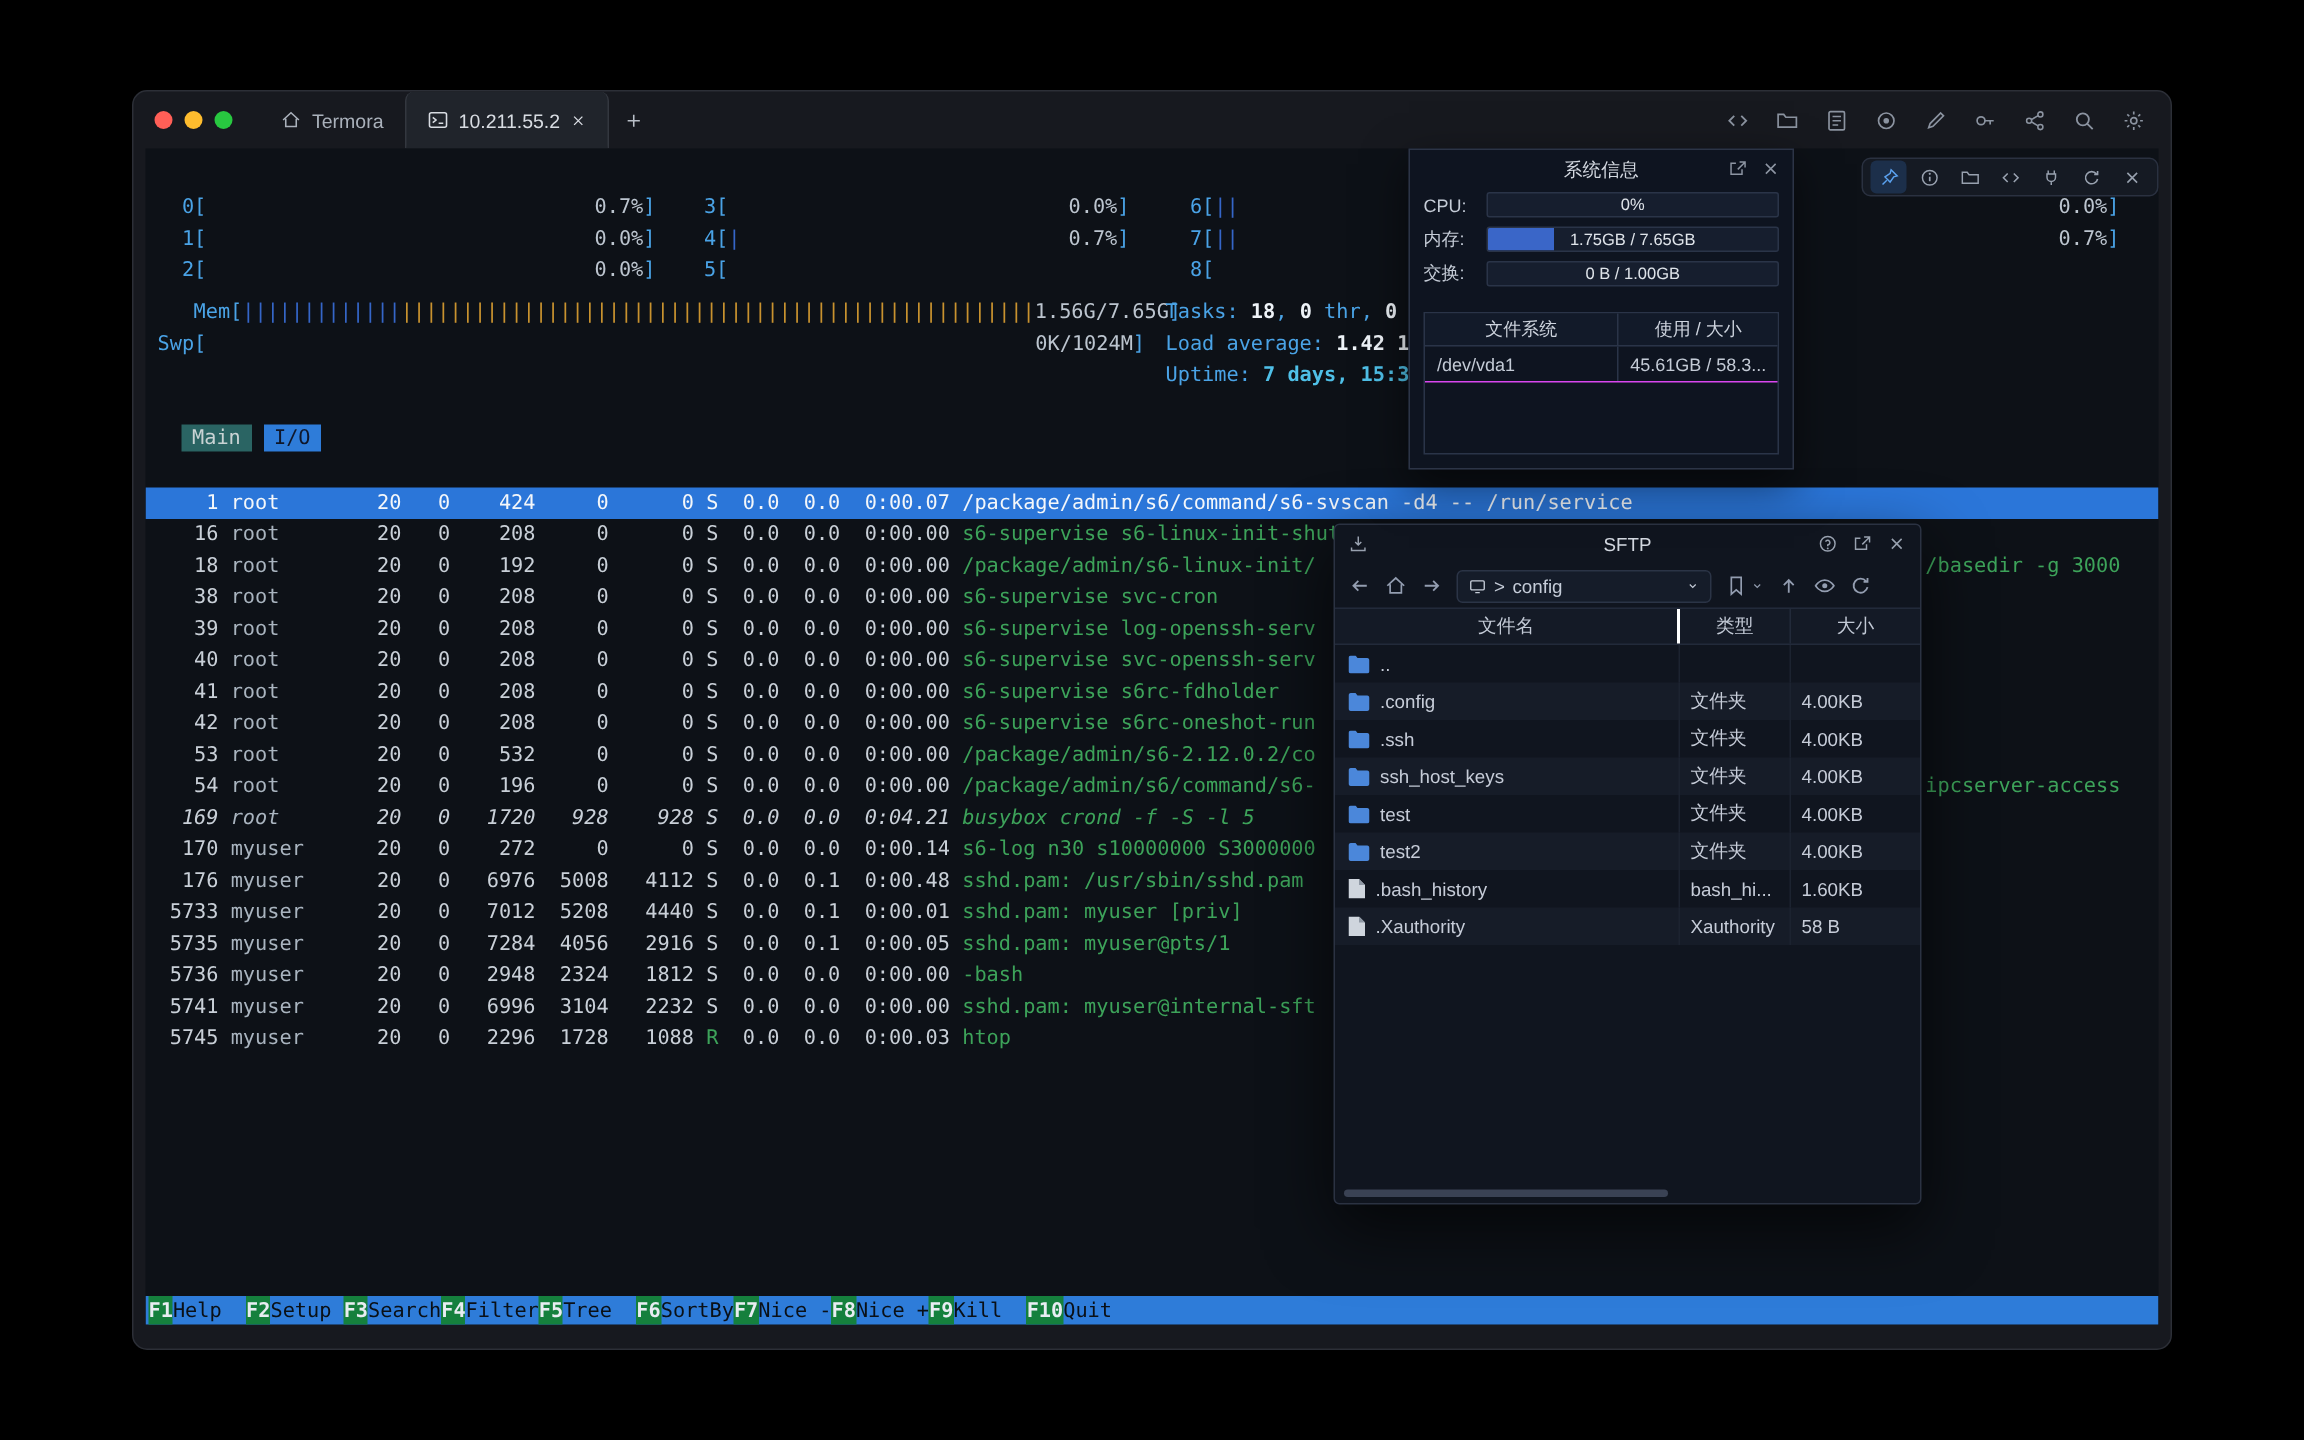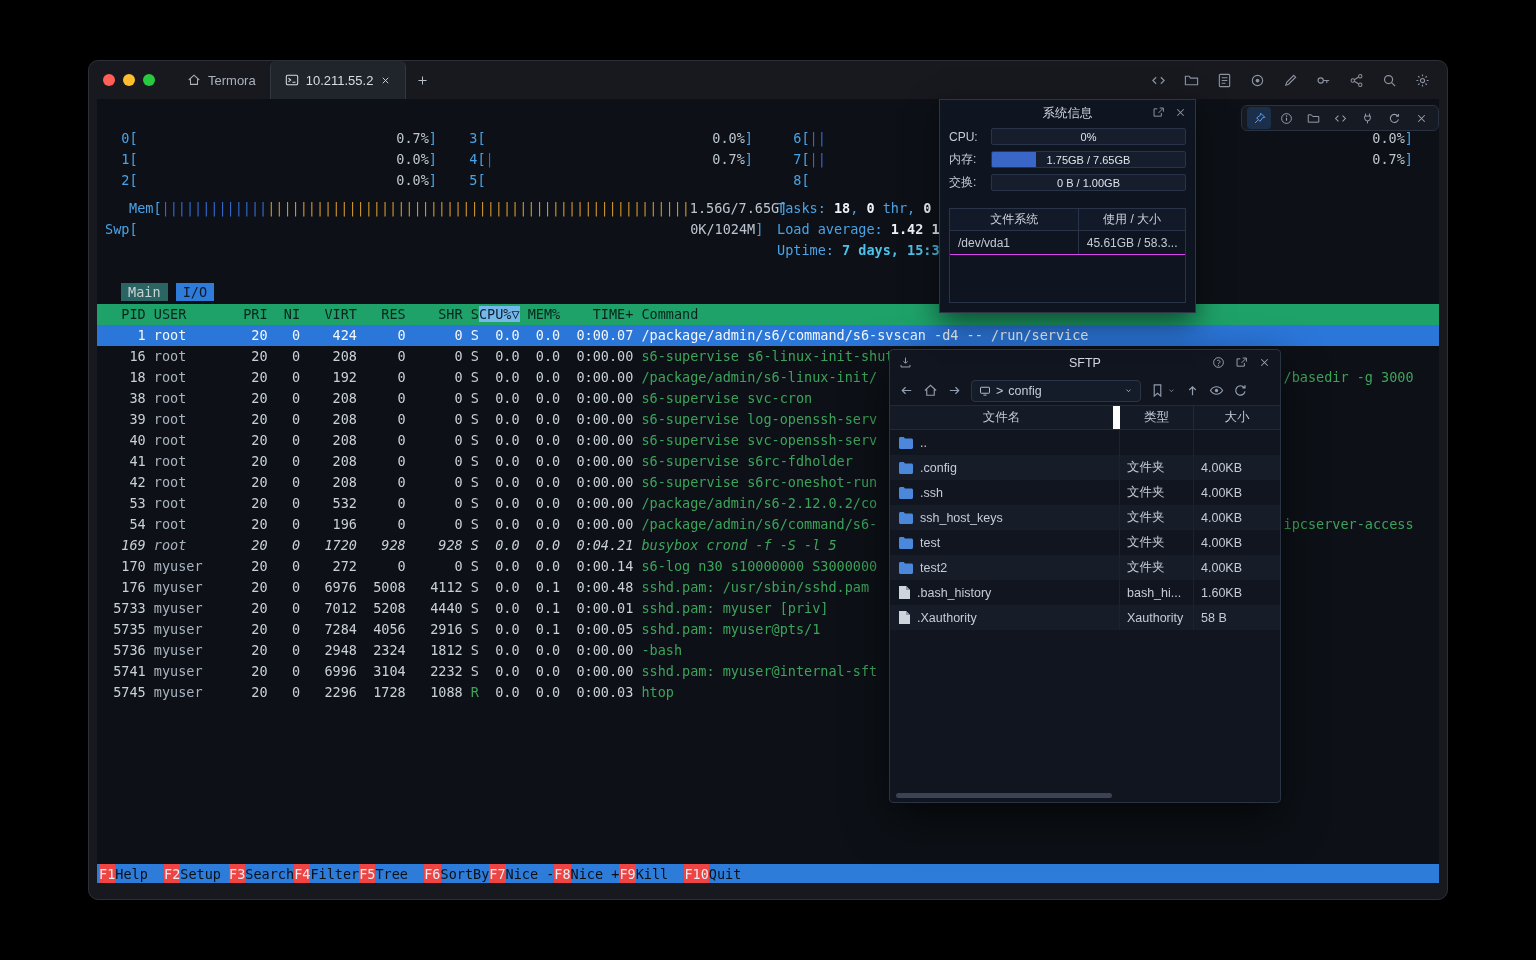--- a/index.html
+++ b/index.html
@@ -40,21 +40,21 @@
   .st.on { background:#2a6463; color:#c9d3d4; }
   .st.off { background:#2e7cd9; color:#0f172a; }
   .hrow { left:0; right:0; padding-left:8px; background:#1fa26a; color:#07251c; }
   .hrow .hl { background:#74b8ea; color:#0e2133; }
   .prow { left:0; right:0; padding-left:8px; }
   .c-user { color:#a9b4bf; }
   .c-cmd { color:#3da35a; }
   .prow.sel { background:#2b76d9; }
   .prow.sel span { color:#f4f7fa; }
   .fbar { left:0; right:0; top:765px; background:#2e7cd9; display:flex; padding-left:2px; }
-  .fk { background:#ef4444; color:#e8edf2; }
+  .fk { background:#15803d; color:#e8edf2;font-weight:bold; }
   .fl { color:#0a1016; }
   .ffill { flex:1; }
   
   .sysinfo { position:absolute; left:850px; top:38px; width:257px; height:214px; z-index:5;
              background:#0e1420; border:1px solid #2c3446; box-shadow:0 10px 28px rgba(0,0,0,.55);
              font-size:12px; color:#c4cbd6; }
   .p-title { position:relative; height:26px; display:flex; align-items:center; justify-content:center; color:#d3d8e0; font-size:12.5px; }
   .p-acts { position:absolute; right:8px; top:6px; display:flex; gap:9px; color:#8d95a3; }
   .si-body { padding:2px 9px 0 9px; }
   .si-row { display:flex; align-items:center; margin-bottom:6px; }
@@ -81,21 +81,21 @@
           display:flex; flex-direction:column; }
   .sf-title { position:relative; height:26px; display:flex; align-items:center; justify-content:center; color:#d3d8e0; }
   .sf-tl { position:absolute; left:9px; top:6px; color:#98a1af; }
   .sf-tr { position:absolute; right:9px; top:6px; display:flex; gap:10px; color:#98a1af; }
   .sf-toolbar { height:29px; display:flex; align-items:center; gap:9px; padding:0 9px; color:#939db0; }
   .crumb { flex:0 0 170px; height:22px; background:#151c29; border:1px solid #2b3446; border-radius:4px;
            display:flex; align-items:center; gap:5px; padding:0 7px; color:#c5ccd8; }
   .crumb .fl1 { flex:1; }
   .neg { margin-left:-7px; }
   .sf-head { height:25px; display:flex; background:#141a26; border-top:1px solid #222a3a; border-bottom:1px solid #222a3a; color:#c2c9d5; }
-  .h-name { flex:1; display:flex; align-items:center; justify-content:center; border-right:7px solid #ffffff;text-align:right; }
+  .h-name { flex:1; display:flex; align-items:center; justify-content:center; border-right:2px solid #ffffff;text-align:right; }
   .h-type { width:74px; display:flex; align-items:center; justify-content:center; border-right:1px solid #222a3a; }
   .h-size { width:86px; display:flex; align-items:center; justify-content:center; }
   .sf-rows { flex:1; position:relative; }
   .sf-row { display:flex; height:25px; }
   .sf-row.alt { background:#161c28; }
   .sf-name { flex:1; display:flex; align-items:center; gap:7px; padding-left:9px; border-right:1px solid #1c2330; }
   .sf-type { width:74px; display:flex; align-items:center; padding-left:7px; border-right:1px solid #1c2330; }
   .sf-size { width:86px; display:flex; align-items:center; padding-left:7px; }
   .fic { display:inline-flex; }
   .sf-scroll { position:absolute; left:6px; bottom:4px; width:216px; height:5px; background:#3a4254; border-radius:3px; }
@@ -213,21 +213,20 @@
     <div id="memswap">
         <div class="tl" style="left: 8px; top: 99px; margin-left: 24px;"><span class="mb">Mem[</span><span class="bb">|||||||||||||</span><span class="by">||||||||||||||||||||||||||||||||||||||||||||||||||||</span><span class="mv">1.56G/7.65G</span><span class="mb">]</span></div>
         <div class="tl" style="left: 8px; top: 120px;"><span class="mb">Swp[</span><span>                                                                    </span><span class="mv">0K/1024M</span><span class="mb">]</span></div>
       </div>
     <div id="info-lines">
         <div class="tl" style="left: 680px; top: 99px;"><span class="i-lbl">Tasks: </span><span class="i-val">18</span><span class="i-lbl">, </span><span class="i-val">0</span><span class="i-lbl"> thr, </span><span class="i-val">0</span><span class="i-lbl"> k</span></div>
         <div class="tl" style="left: 680px; top: 120px;"><span class="i-lbl">Load average: </span><span class="i-val">1.42 1</span></div>
         <div class="tl" style="left: 680px; top: 141px;"><span class="i-lbl">Uptime: </span><span class="i-cyan">7 days, 15:3</span></div>
       </div>
     <div class="tl" id="scr-tabs" style="left:24px;top:183px"><span class="st on">Main</span><span> </span><span class="st off">I/O</span></div>
-    <div class="tl hrow" id="proc-header" style="top:205px"><span>  PID USER       PRI  NI   VIRT   RES    SHR S</span><span class="hl">CPU%▽</span><span> MEM%    TIME+ Command</span></div>
     <div id="proc-rows">
         <div class="tl prow sel" style="top: 226px;"><span>    1 </span><span class="c-user">root      </span><span>  20   0    424     0      0 </span><span>S</span><span>  0.0  0.0  0:00.07 </span><span class="c-cmd">/package/admin/s6/command/s6-svscan -d4 -- /run/service</span></div>
         <div class="tl prow" style="top: 247px;"><span>   16 </span><span class="c-user">root      </span><span>  20   0    208     0      0 </span><span>S</span><span>  0.0  0.0  0:00.00 </span><span class="c-cmd">s6-supervise s6-linux-init-shutdownd</span></div>
         <div class="tl prow" style="top: 268px;"><span>   18 </span><span class="c-user">root      </span><span>  20   0    192     0      0 </span><span>S</span><span>  0.0  0.0  0:00.00 </span><span class="c-cmd">/package/admin/s6-linux-init/                                                  /basedir -g 3000</span></div>
         <div class="tl prow" style="top: 289px;"><span>   38 </span><span class="c-user">root      </span><span>  20   0    208     0      0 </span><span>S</span><span>  0.0  0.0  0:00.00 </span><span class="c-cmd">s6-supervise svc-cron</span></div>
         <div class="tl prow" style="top: 310px;"><span>   39 </span><span class="c-user">root      </span><span>  20   0    208     0      0 </span><span>S</span><span>  0.0  0.0  0:00.00 </span><span class="c-cmd">s6-supervise log-openssh-serv</span></div>
         <div class="tl prow" style="top: 331px;"><span>   40 </span><span class="c-user">root      </span><span>  20   0    208     0      0 </span><span>S</span><span>  0.0  0.0  0:00.00 </span><span class="c-cmd">s6-supervise svc-openssh-serv</span></div>
         <div class="tl prow" style="top: 352px;"><span>   41 </span><span class="c-user">root      </span><span>  20   0    208     0      0 </span><span>S</span><span>  0.0  0.0  0:00.00 </span><span class="c-cmd">s6-supervise s6rc-fdholder</span></div>
         <div class="tl prow" style="top: 373px;"><span>   42 </span><span class="c-user">root      </span><span>  20   0    208     0      0 </span><span>S</span><span>  0.0  0.0  0:00.00 </span><span class="c-cmd">s6-supervise s6rc-oneshot-run</span></div>
         <div class="tl prow" style="top: 394px;"><span>   53 </span><span class="c-user">root      </span><span>  20   0    532     0      0 </span><span>S</span><span>  0.0  0.0  0:00.00 </span><span class="c-cmd">/package/admin/s6-2.12.0.2/co</span></div>

